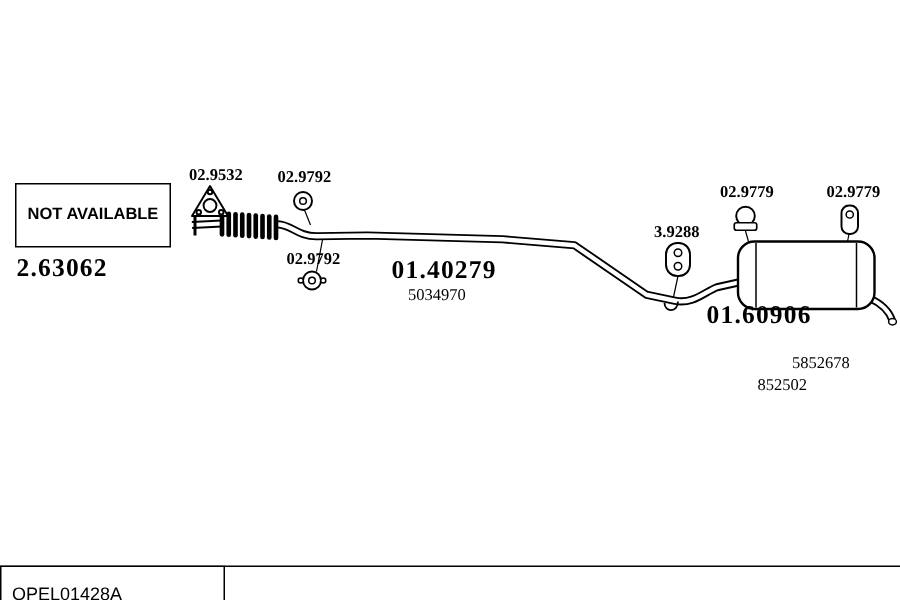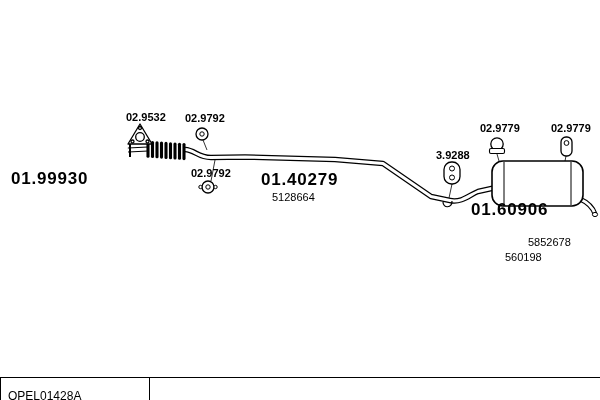--- a/index.html
+++ b/index.html
@@ -1,20 +1,20 @@
 <!DOCTYPE html>
 <html><head>
 <meta charset="utf-8">
 <style>
   * { margin:0; padding:0; box-sizing:border-box; }
   html,body { background:#ffffff; }
   body { font-family:"Liberation Sans", sans-serif; color:#000; }
   .stage { position:relative; width:600px; height:400px; background:#fff; overflow:hidden; }
   .art { position:absolute; left:0; top:0; }
-  .lbl { position:absolute; color:#000; white-space:pre-line; }
+  .lbl { position:absolute; color:#000; white-space:pre-line;font-family:Liberation Serif, serif; }
   .num-lg { font-size:17px; font-weight:bold; letter-spacing:0.8px; }
   .num-sm { font-size:11px; font-weight:bold; }
   .ref { font-size:11px; }
   .na-box {
     position:absolute; left:10px; top:122px; width:104px; height:43px;
     border:1px solid #000; display:flex; align-items:center; justify-content:center;
     text-align:center; font-size:11px; font-weight:bold; line-height:1.35;
   }
   .footer-rule { position:absolute; left:0; top:377px; width:600px; height:0; border-top:1px solid #000; }
   .footer-box {
@@ -95,34 +95,38 @@
       <rect x="489.5" y="148.5" width="15" height="5" rx="1.5" stroke-width="1.1"></rect>
     </g>
 
     <g fill="#fff" stroke="#000">
       <line x1="566" y1="156" x2="565" y2="161" stroke-width="0.8"></line>
       <rect x="561" y="137" width="11" height="19" rx="5" stroke-width="1.3"></rect>
       <circle cx="566.5" cy="143" r="2.4" stroke-width="1"></circle>
     </g>
   </svg>
 
-  <div class="lbl num-lg" style="left:11px; top:169px;">01.99930</div>
+  <div class="na-box">
+    <span>NOT
+AVAILABLE</span>
+  </div>
+  <div class="lbl num-lg" style="left:11px; top:169px;">2.63062</div>
 
   <div class="lbl num-sm" style="left:126px; top:111px;">02.9532</div>
   <div class="lbl num-sm" style="left:185px; top:112px;">02.9792</div>
   <div class="lbl num-sm" style="left:191px; top:167px;">02.9792</div>
   <div class="lbl num-sm" style="left:436px; top:149px;">3.9288</div>
   <div class="lbl num-sm" style="left:480px; top:122px;">02.9779</div>
   <div class="lbl num-sm" style="left:551px; top:122px;">02.9779</div>
 
   <div class="lbl num-lg" style="left:261px; top:170px;">01.40279</div>
-  <div class="lbl ref" style="left:272px; top:191px;">5128664</div>
+  <div class="lbl ref" style="left:272px; top:191px;">5034970</div>
 
   <div class="lbl num-lg" style="left:471px; top:200px;">01.60906</div>
   <div class="lbl ref" style="left:499px; top:236px;margin-left:29px;">5852678</div>
-  <div class="lbl ref" style="left:505px; top:251px;">560198</div>
+  <div class="lbl ref" style="left:505px; top:251px;">852502</div>
 
   <div class="footer-rule"></div>
   <div class="footer-box">
     <span>OPEL01428A</span>
   </div>
 
 </div>
 
 </body></html>

